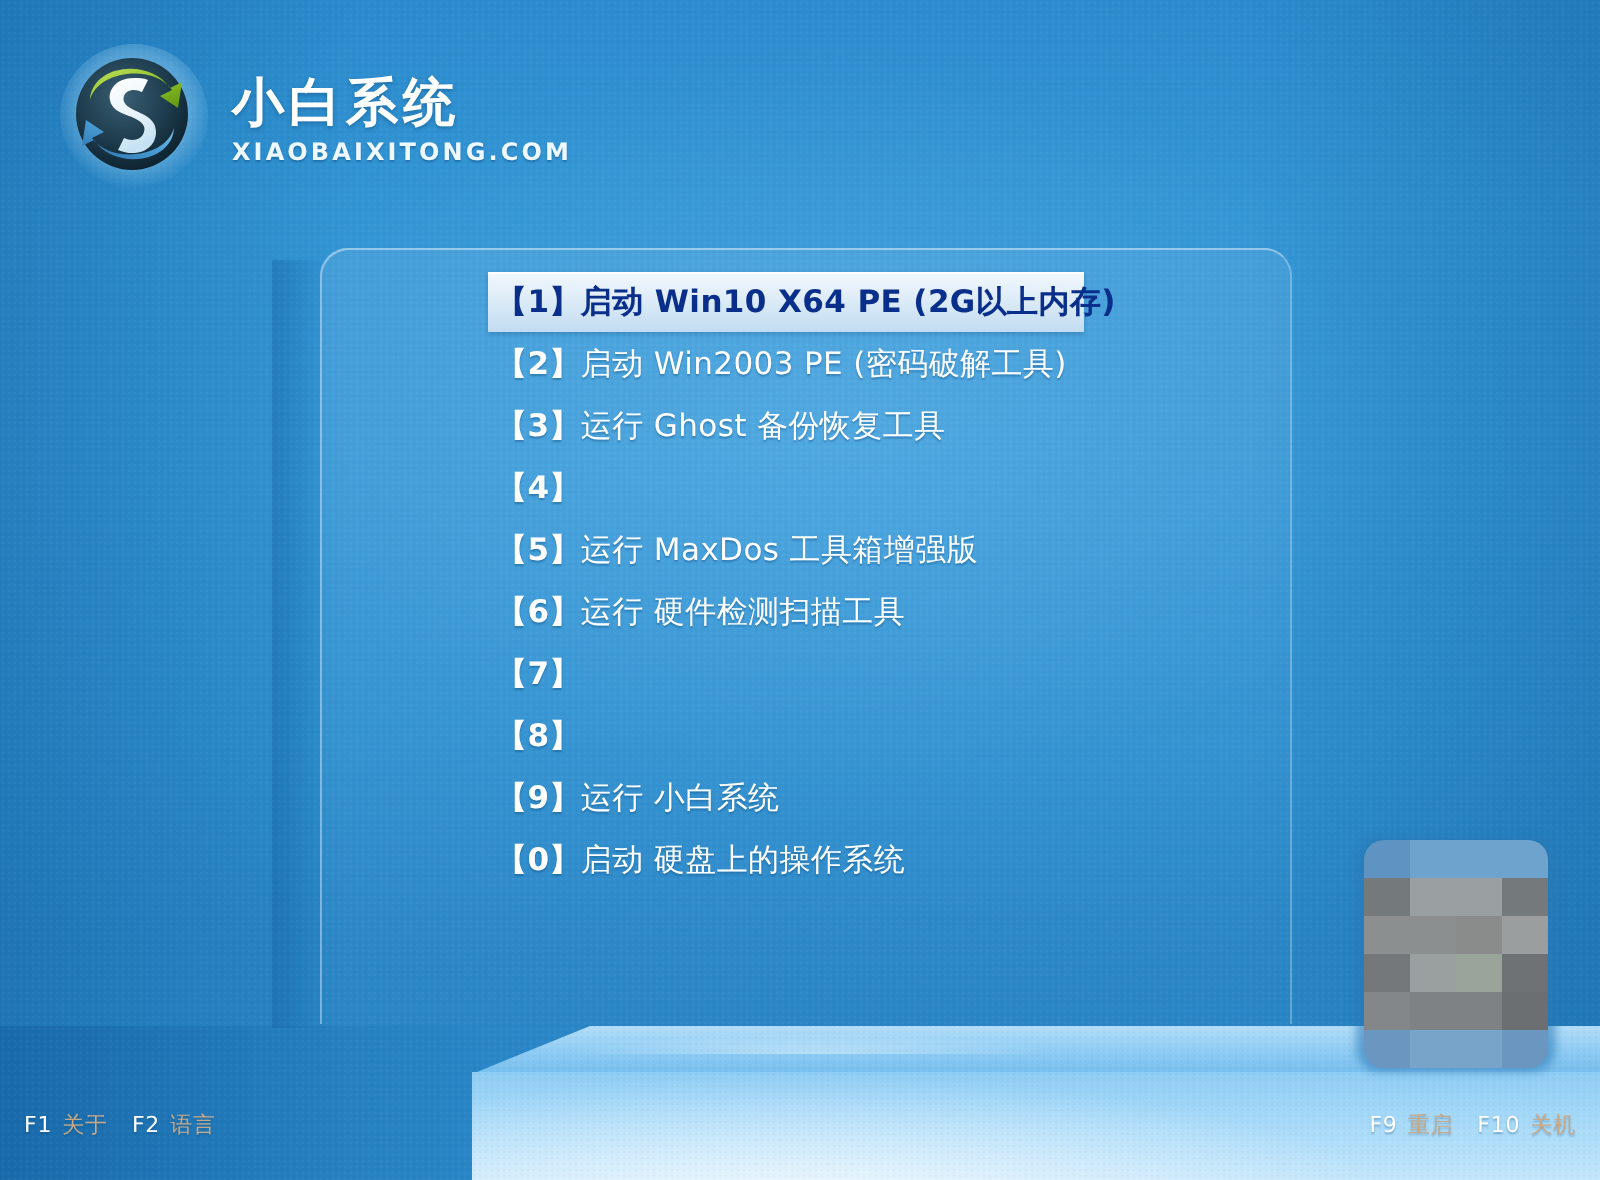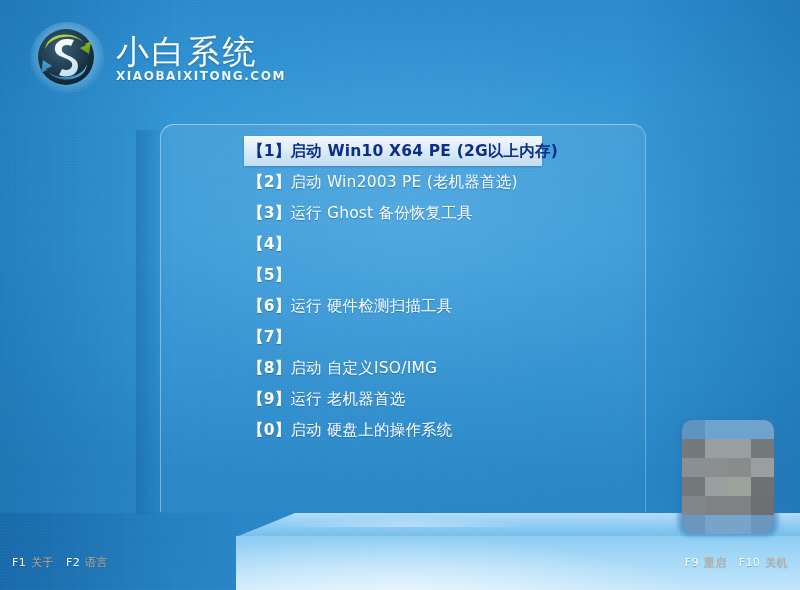--- a/index.html
+++ b/index.html
@@ -173,25 +173,25 @@
     border-radius: 50%;
     background: radial-gradient(circle at 50% 45%,
         rgba(225,245,255,0.55) 0%,
         rgba(190,232,252,0.30) 52%,
         rgba(160,215,245,0.0) 74%);
   }
   #logo-mark svg { position: absolute; left: 11px; top: 10px; }
 
   #logo-text { margin-left: 6px; padding-top: 2px; }
   #logo-title {
-    font-size: 33px;
+    font-size: 26px;
     line-height: 34px;
     letter-spacing: 2.5px;
     color: #ffffff;
-    font-weight: 400;
+    font-weight: 700;
     text-shadow: 0 1px 2px rgba(8,70,120,0.45);
     font-family: "DejaVu Sans", "Liberation Sans", sans-serif;
   }
   #logo-sub {
     font-size: 12px;
     line-height: 14px;
     letter-spacing: 1.55px;
     color: #eef8ff;
     font-weight: 700;
     margin-top: 0;
@@ -347,46 +347,46 @@
     </div>
   </div>
 
   <div id="menu">
       <div class="menu-item selected">
         <span class="num">【1】</span>
         <span class="label">启动 Win10 X64 PE (2G以上内存)</span>
       </div>
       <div class="menu-item">
         <span class="num">【2】</span>
-        <span class="label">启动 Win2003 PE (老机器首选)</span>
+        <span class="label">启动 Win2003 PE (密码破解工具)</span>
       </div>
       <div class="menu-item">
         <span class="num">【3】</span>
         <span class="label">运行 Ghost 备份恢复工具</span>
       </div>
       <div class="menu-item">
         <span class="num">【4】</span>
       </div>
       <div class="menu-item">
         <span class="num">【5】</span>
+        <span class="label">运行 MaxDos 工具箱增强版</span>
       </div>
       <div class="menu-item">
         <span class="num">【6】</span>
         <span class="label">运行 硬件检测扫描工具</span>
       </div>
       <div class="menu-item">
         <span class="num">【7】</span>
       </div>
       <div class="menu-item">
         <span class="num">【8】</span>
-        <span class="label">启动 自定义ISO/IMG</span>
       </div>
       <div class="menu-item">
         <span class="num">【9】</span>
-        <span class="label">运行 老机器首选</span>
+        <span class="label">运行 小白系统</span>
       </div>
       <div class="menu-item">
         <span class="num">【0】</span>
         <span class="label">启动 硬盘上的操作系统</span>
       </div>
     </div>
 
   <div id="mosaic-wrap">
     <div id="mosaic-shadow"></div>
     <div id="mosaic">

